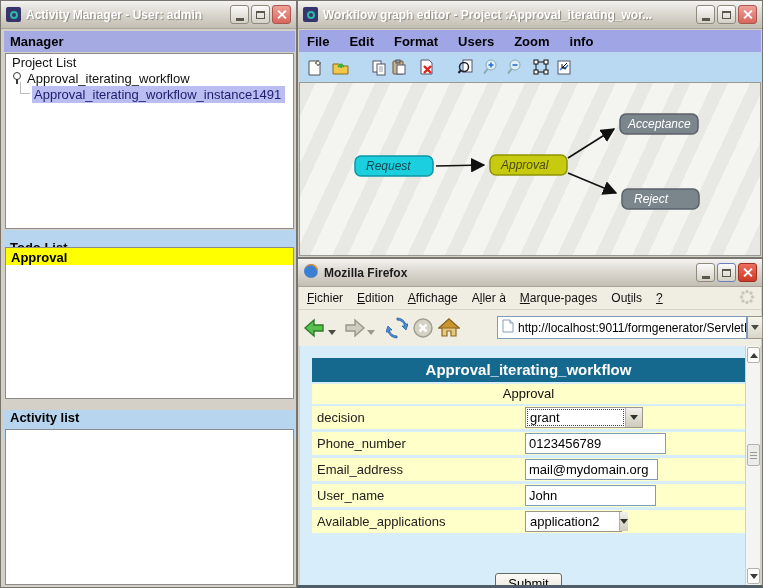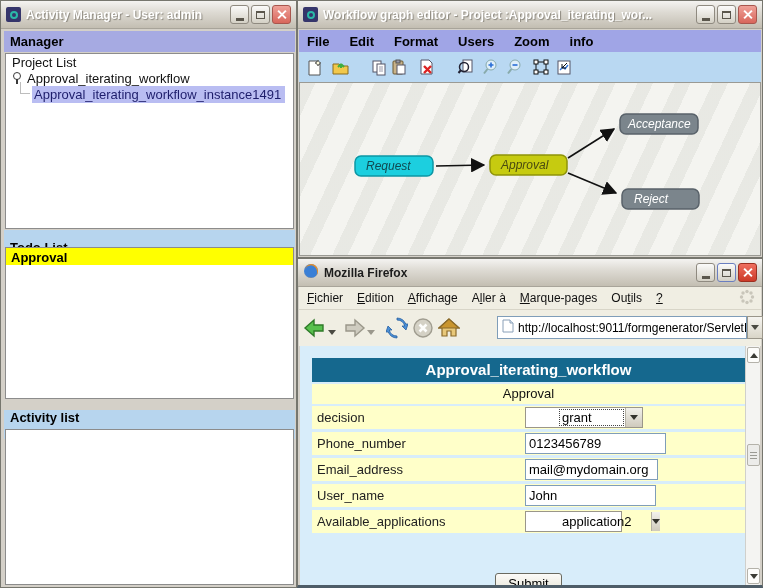--- a/index.html
+++ b/index.html
@@ -110,21 +110,21 @@
   .form-title { background:#15688e; color:#fff; font-weight:bold; font-size:15px;
     text-align:center; padding:3px 0 4px; margin-bottom:2px; }
   .form-sub { background:#ffffc9; color:#111; font-size:13px; text-align:center;
     padding:2px 0 3px; margin-bottom:2px; }
   .form-row { background:#ffffc9; display:flex; align-items:center; margin-bottom:3px;
     min-height:23px; padding:1px 0; }
   .form-label { font-size:13px; color:#222; padding-left:5px; width:213px; flex:0 0 auto; }
   .xp-input { height:21px; border:1px solid #7f9db9; background:#fff; font-size:13px;
     font-family:"Liberation Sans", sans-serif; padding:0 3px; color:#000; }
   .xp-combo { display:flex; height:21px; border:1px solid #9a968a; background:#fff; }
-  .combo-text { font-size:13px; color:#000; padding:2px 20px 0 4px; position:relative;margin-left:32px; }
+  .combo-text { font-size:13px; color:#000; padding:2px 20px 0 4px; position:relative; }
   .combo-text.focused { outline:1px dotted #444; outline-offset:-2px; }
   .combo-btn { width:17px; background:linear-gradient(180deg,#f2f1ec,#cfcabc);
     border-left:1px solid #b4b0a4; display:flex; align-items:center; justify-content:center; }
   .combo-btn .caret-down { margin:0; border-top-color:#33332d; }
   .submit-row { text-align:center; margin-top:40px; }
   .submit-btn { font-family:"Liberation Sans", sans-serif; font-size:13px; color:#000;
     background:linear-gradient(180deg,#fcfbf8,#e4e1d2); border:1px solid #6a6a60;
     border-radius:3px; padding:2px 12px 3px; }
 </style>
 </head>

